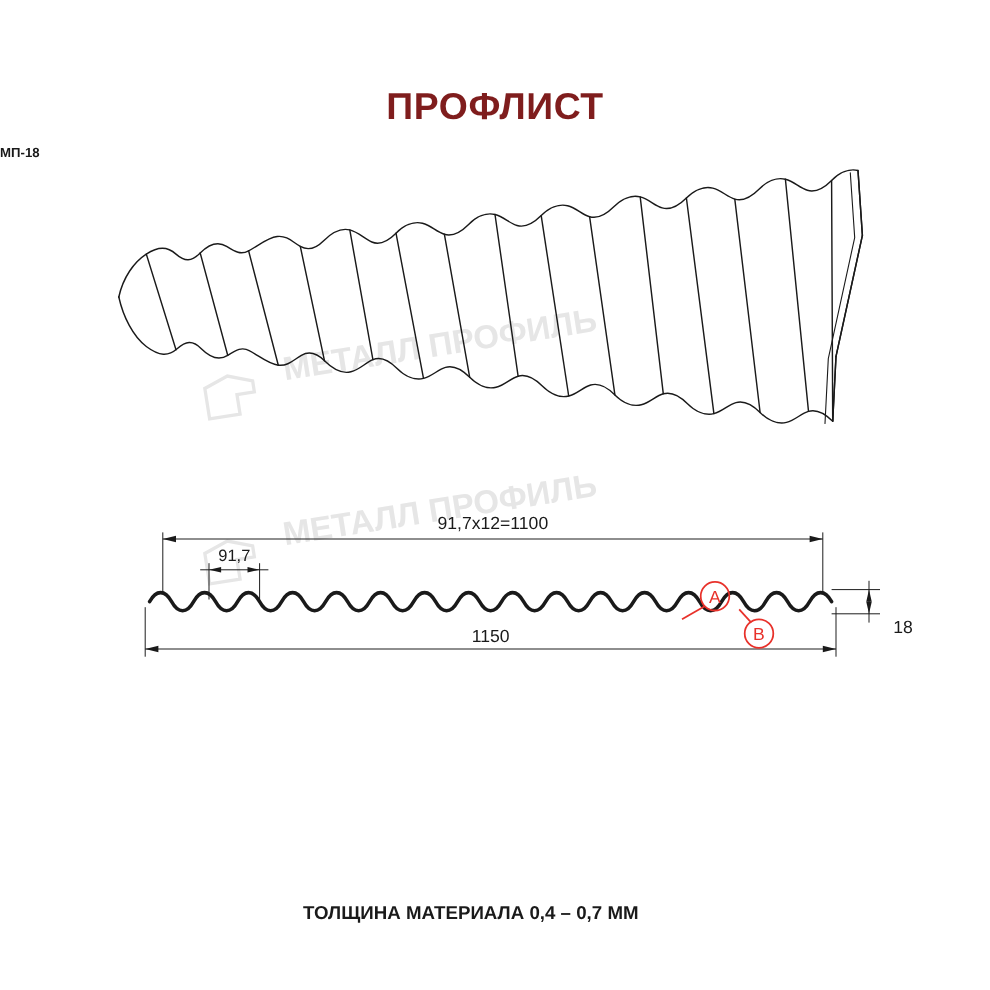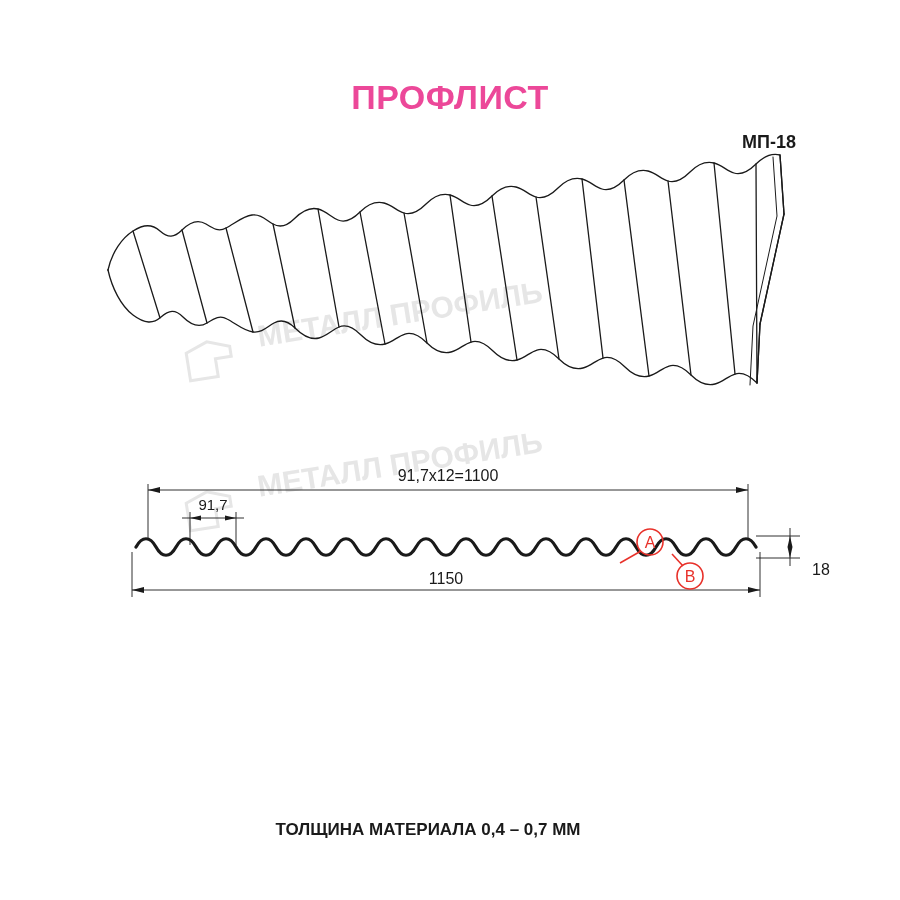--- a/index.html
+++ b/index.html
@@ -23,29 +23,29 @@
   }
   .title {
     position: absolute;
     top: 78px;
     left: 0;
     width: 900px;
     text-align: center;
     font-size: 34px;
     font-weight: bold;
     letter-spacing: 0.5px;
-    color: #ec4899;
+    color: #7f1d1d;
   }
   .subtitle {
     position: absolute;
     top: 132px;
     left: 0;
     width: 796px;
-    text-align: right;
-    font-size: 18px;
+    text-align: left;
+    font-size: 12px;
     font-weight: bold;
     color: #1a1a1a;
   }
   .footer-note {
     position: absolute;
     top: 820px;
     left: 0;
     width: 856px;
     text-align: center;
     font-size: 17px;

